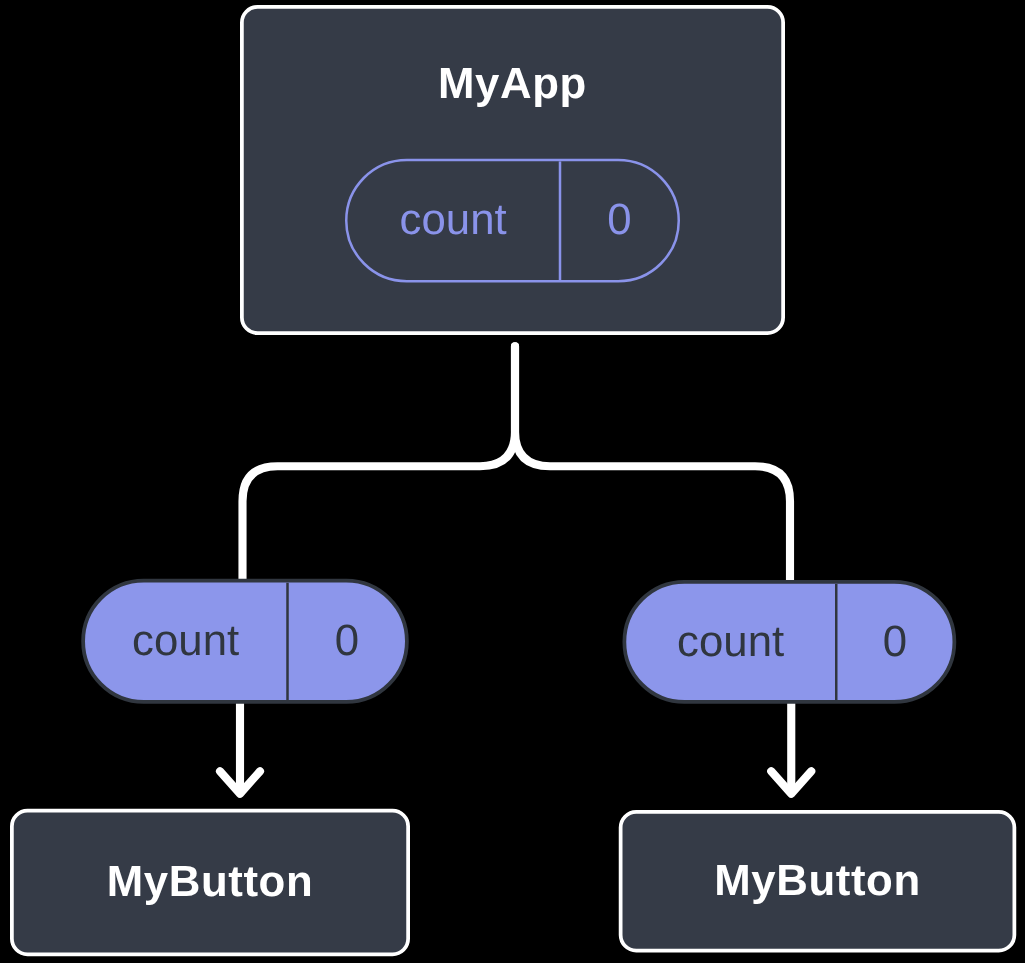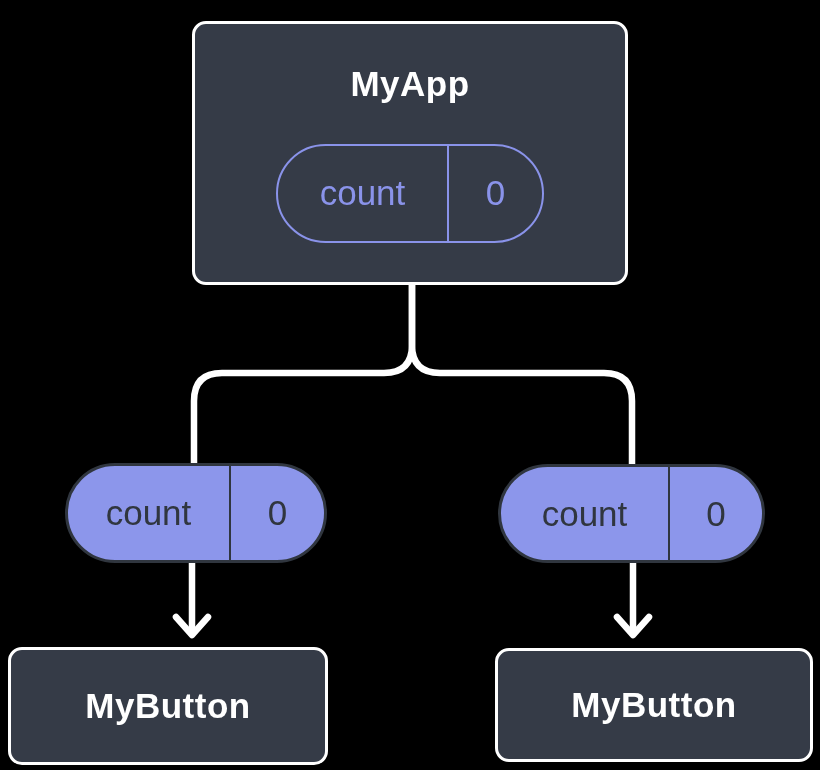--- a/index.html
+++ b/index.html
@@ -41,21 +41,21 @@
   }
   .node-title{
     color:var(--node-text);
     font-size:35px;
     font-weight:600;
     letter-spacing:0.5px;
     text-align:center;
     width:100%;
   }
   .myapp-node{
-    left:192px; top:21px;
+    left:192px; top:4px;
     width:436px; height:264px;
     display:flex;
     flex-direction:column;
     align-items:center;
     justify-content:center;
     gap:40px;
   }
   .pill{
     display:flex;
     align-items:stretch;

